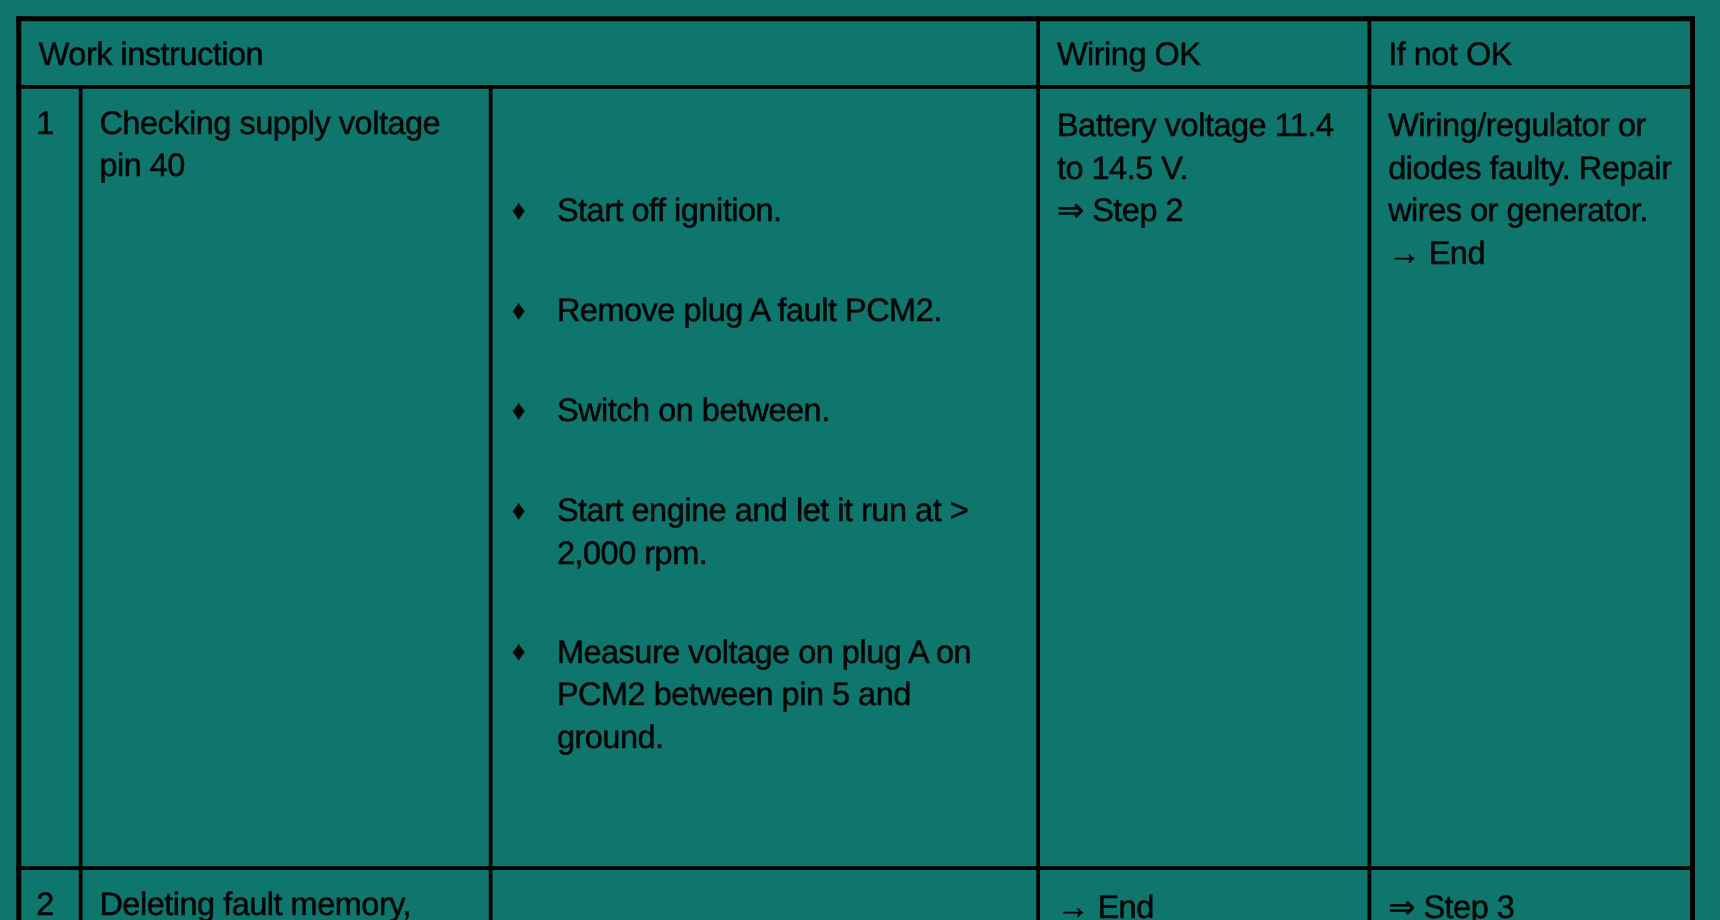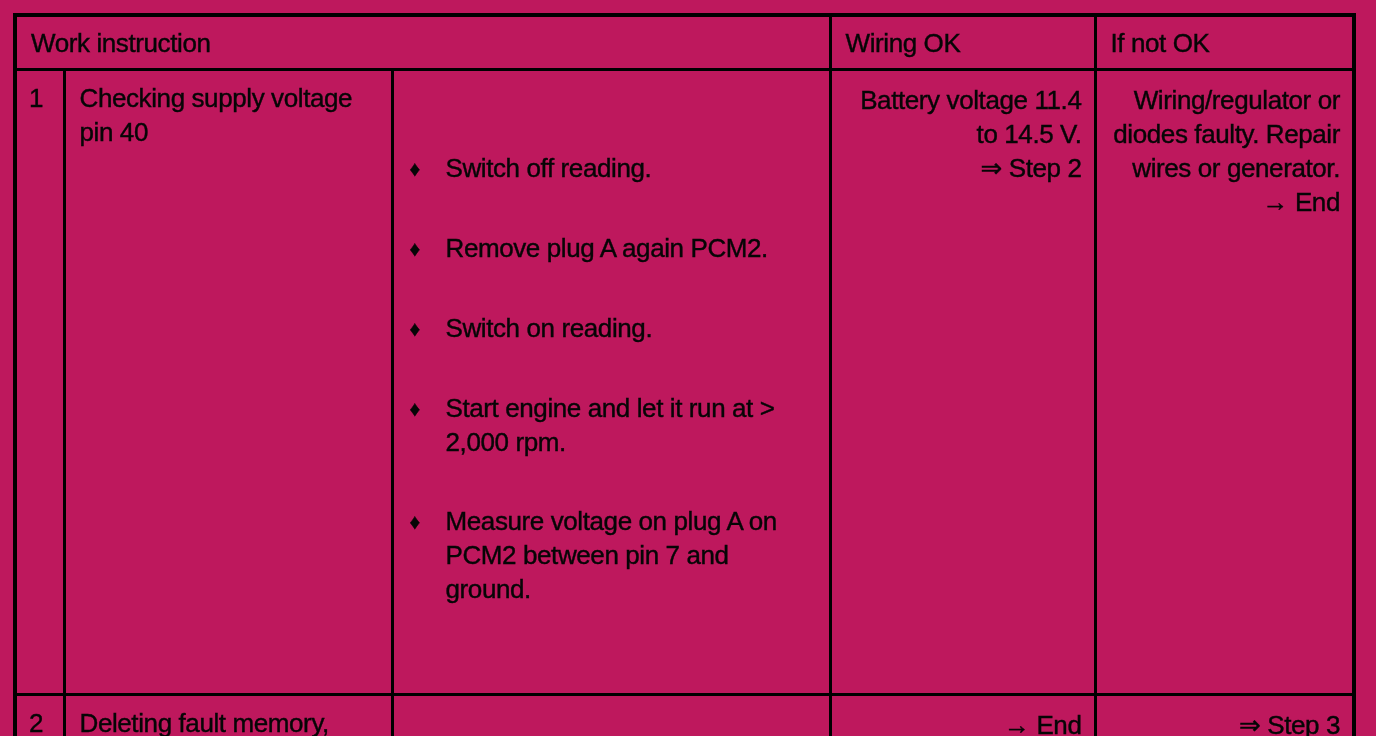--- a/index.html
+++ b/index.html
@@ -9,21 +9,21 @@
     height: 736px;
     background: #ffffff;
     font-family: "Liberation Sans", "DejaVu Sans", sans-serif;
     color: #060606;
     overflow: hidden;
   }
   .page {
     position: relative;
     width: 1376px;
     height: 736px;
-    background: #be185d;
+    background: #0f766e;
   }
   table.doc-table {
     position: absolute;
     left: 13px;
     top: 13px;
     width: 1339px;
     border-collapse: collapse;
     table-layout: fixed;
     border: 4px solid #000;
   }
@@ -60,21 +60,21 @@
     width: 36px;
     font-size: 21px;
     line-height: 34px;
     padding-top: 1px;
   }
   span.bullet-text {
     flex: 1 1 auto;
     white-space: pre-line;
   }
   td.pad-down { padding-top: 50px; }
-  td.ok-cell, td.nok-cell { padding-top: 12px; text-align: right; }
+  td.ok-cell, td.nok-cell { padding-top: 12px; }
 </style>
 </head>
 <body>
 
 <div class="page">
   <table class="doc-table">
     <colgroup>
       <col style="width:49px">
       <col style="width:328px">
       <col style="width:438px">
@@ -90,39 +90,39 @@
     </tr>
 
     <tr style="height:376px">
       <td class="step-cell">1</td>
       <td>Checking supply voltage
 pin 40</td>
       <td class="bullets-cell">
         <ul class="bullet-list">
           <li>
             <span class="bullet-glyph">♦</span>
-            <span class="bullet-text">Switch off reading.</span>
+            <span class="bullet-text">Start off ignition.</span>
           </li>
           <li>
             <span class="bullet-glyph">♦</span>
-            <span class="bullet-text">Remove plug A again PCM2.</span>
+            <span class="bullet-text">Remove plug A fault PCM2.</span>
           </li>
           <li>
             <span class="bullet-glyph">♦</span>
-            <span class="bullet-text">Switch on reading.</span>
+            <span class="bullet-text">Switch on between.</span>
           </li>
           <li>
             <span class="bullet-glyph">♦</span>
             <span class="bullet-text">Start engine and let it run at &gt;
 2,000 rpm.</span>
           </li>
           <li>
             <span class="bullet-glyph">♦</span>
             <span class="bullet-text">Measure voltage on plug A on
-PCM2 between pin 7 and
+PCM2 between pin 5 and
 ground.</span>
           </li>
         </ul>
       </td>
       <td class="ok-cell">Battery voltage 11.4
 to 14.5 V.
 ⇒ Step 2</td>
       <td class="nok-cell">Wiring/regulator or
 diodes faulty. Repair
 wires or generator.

